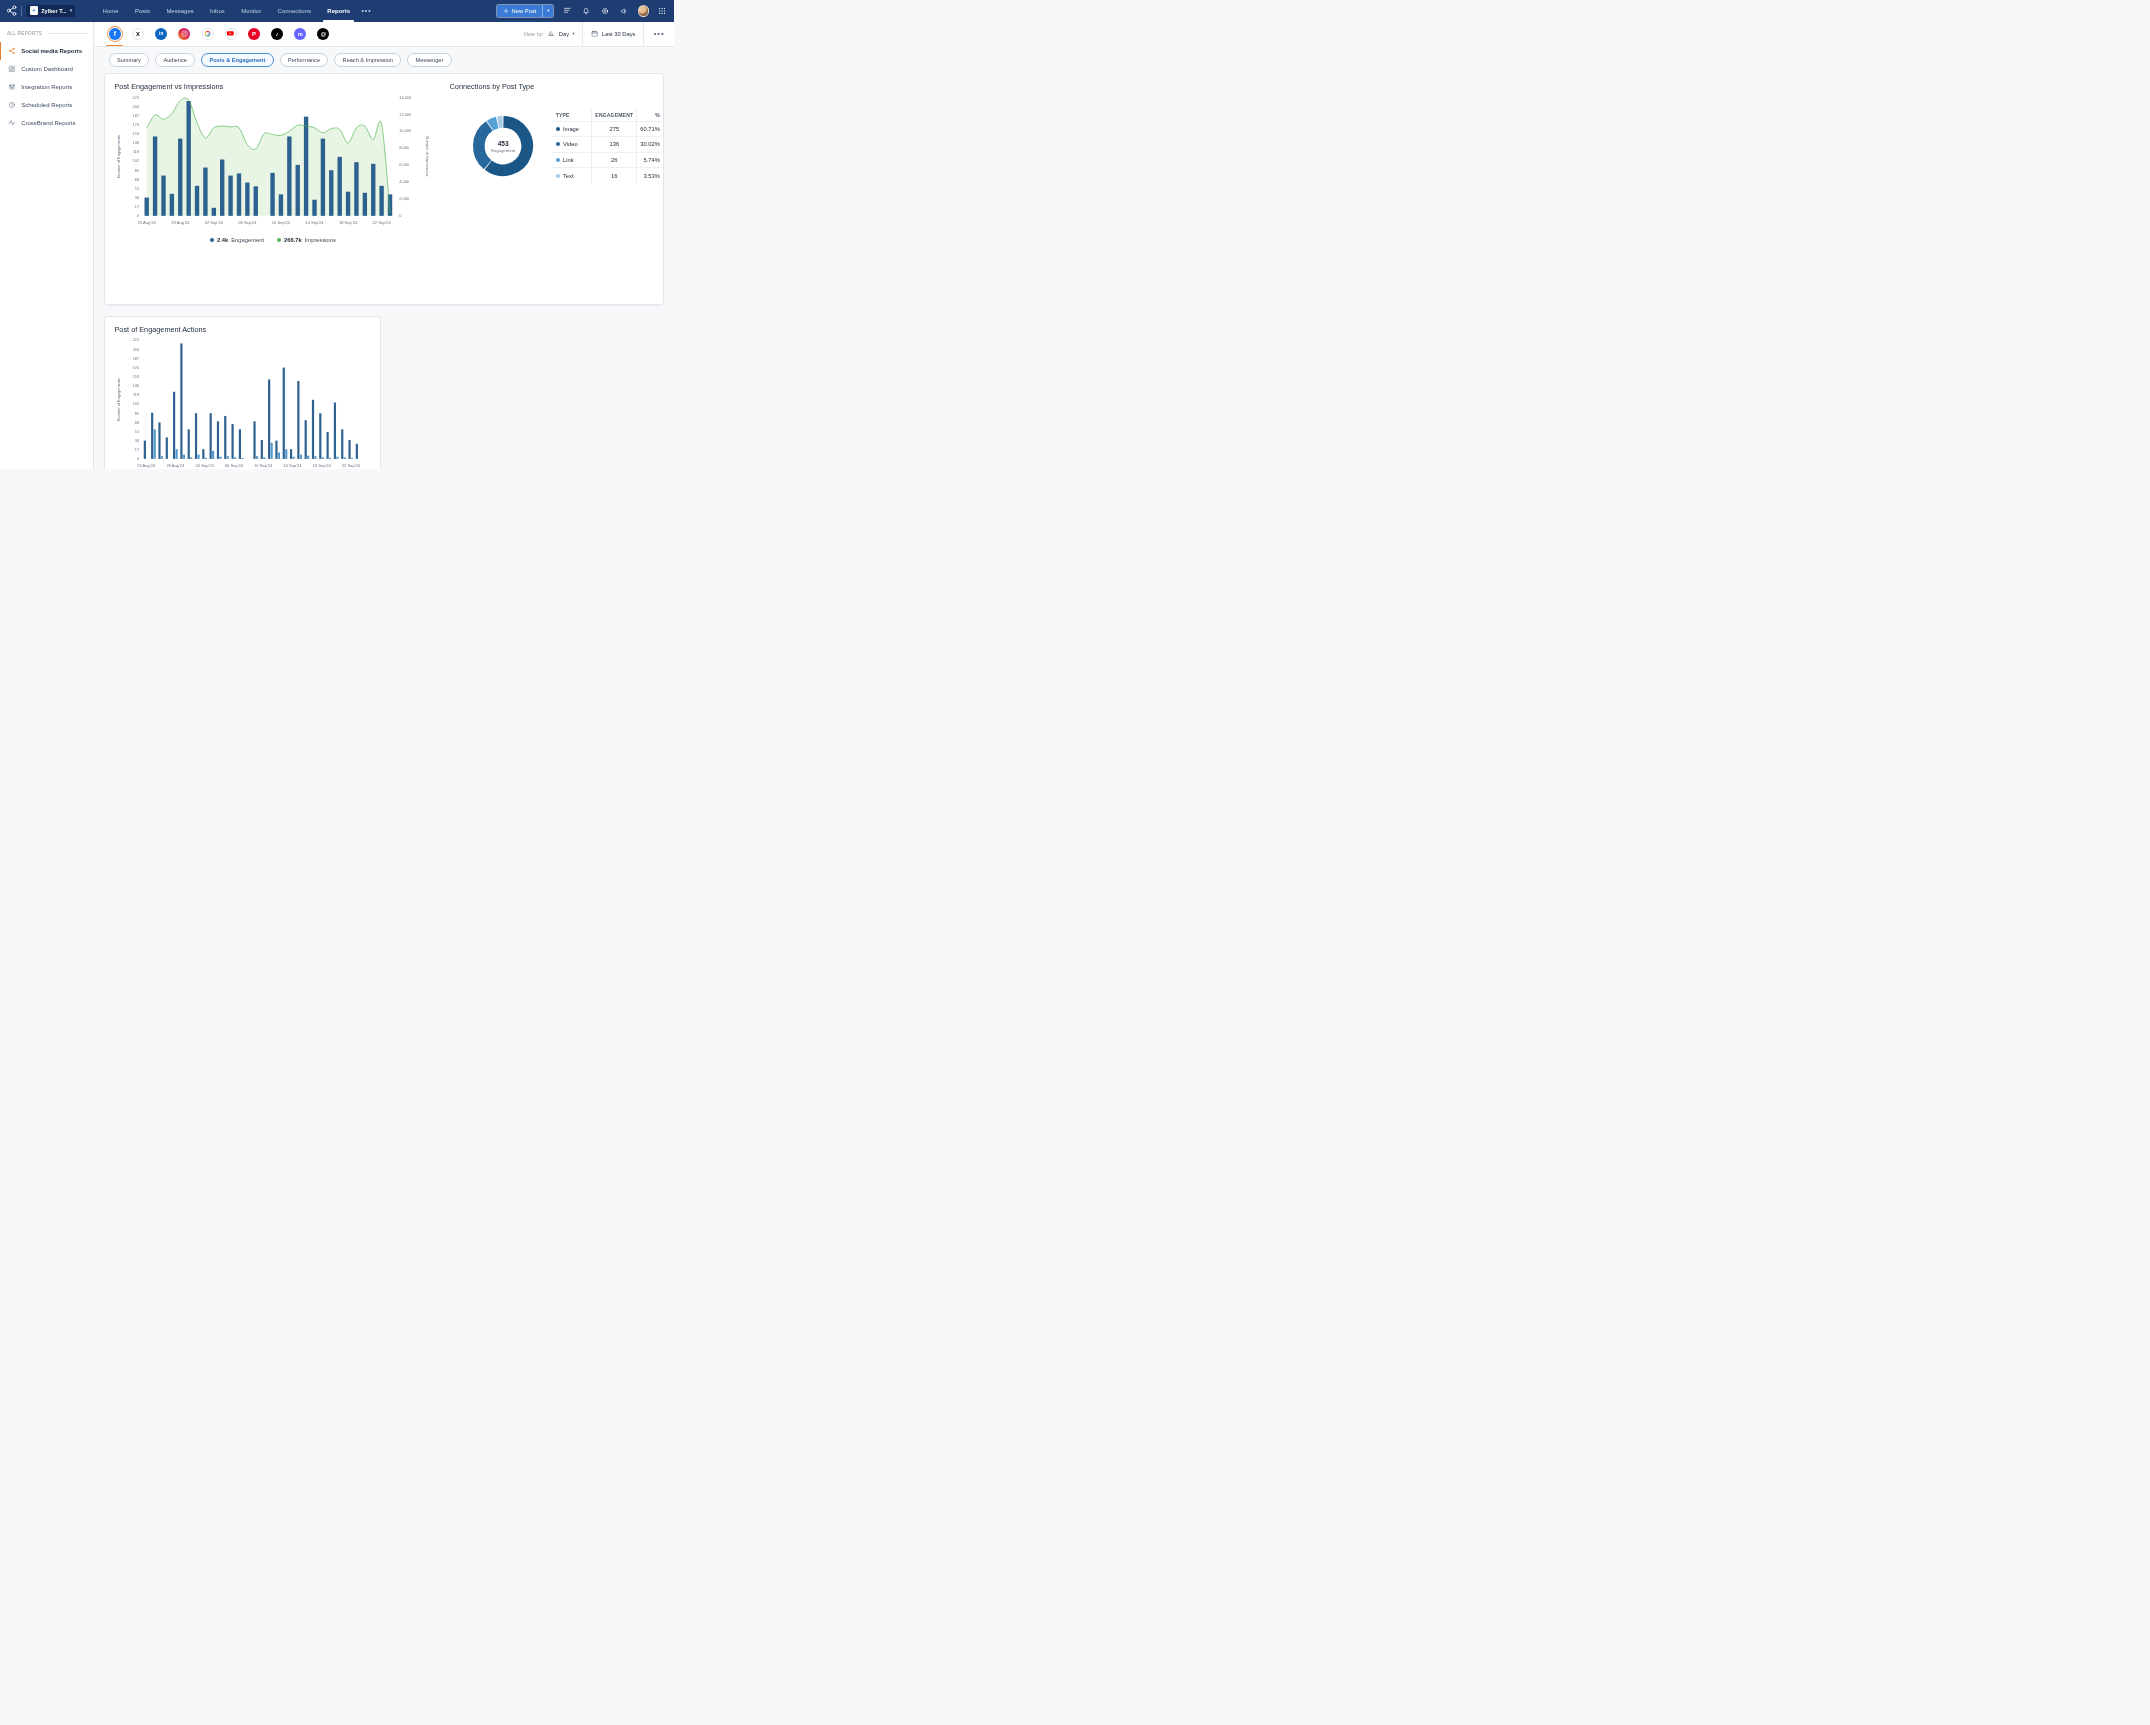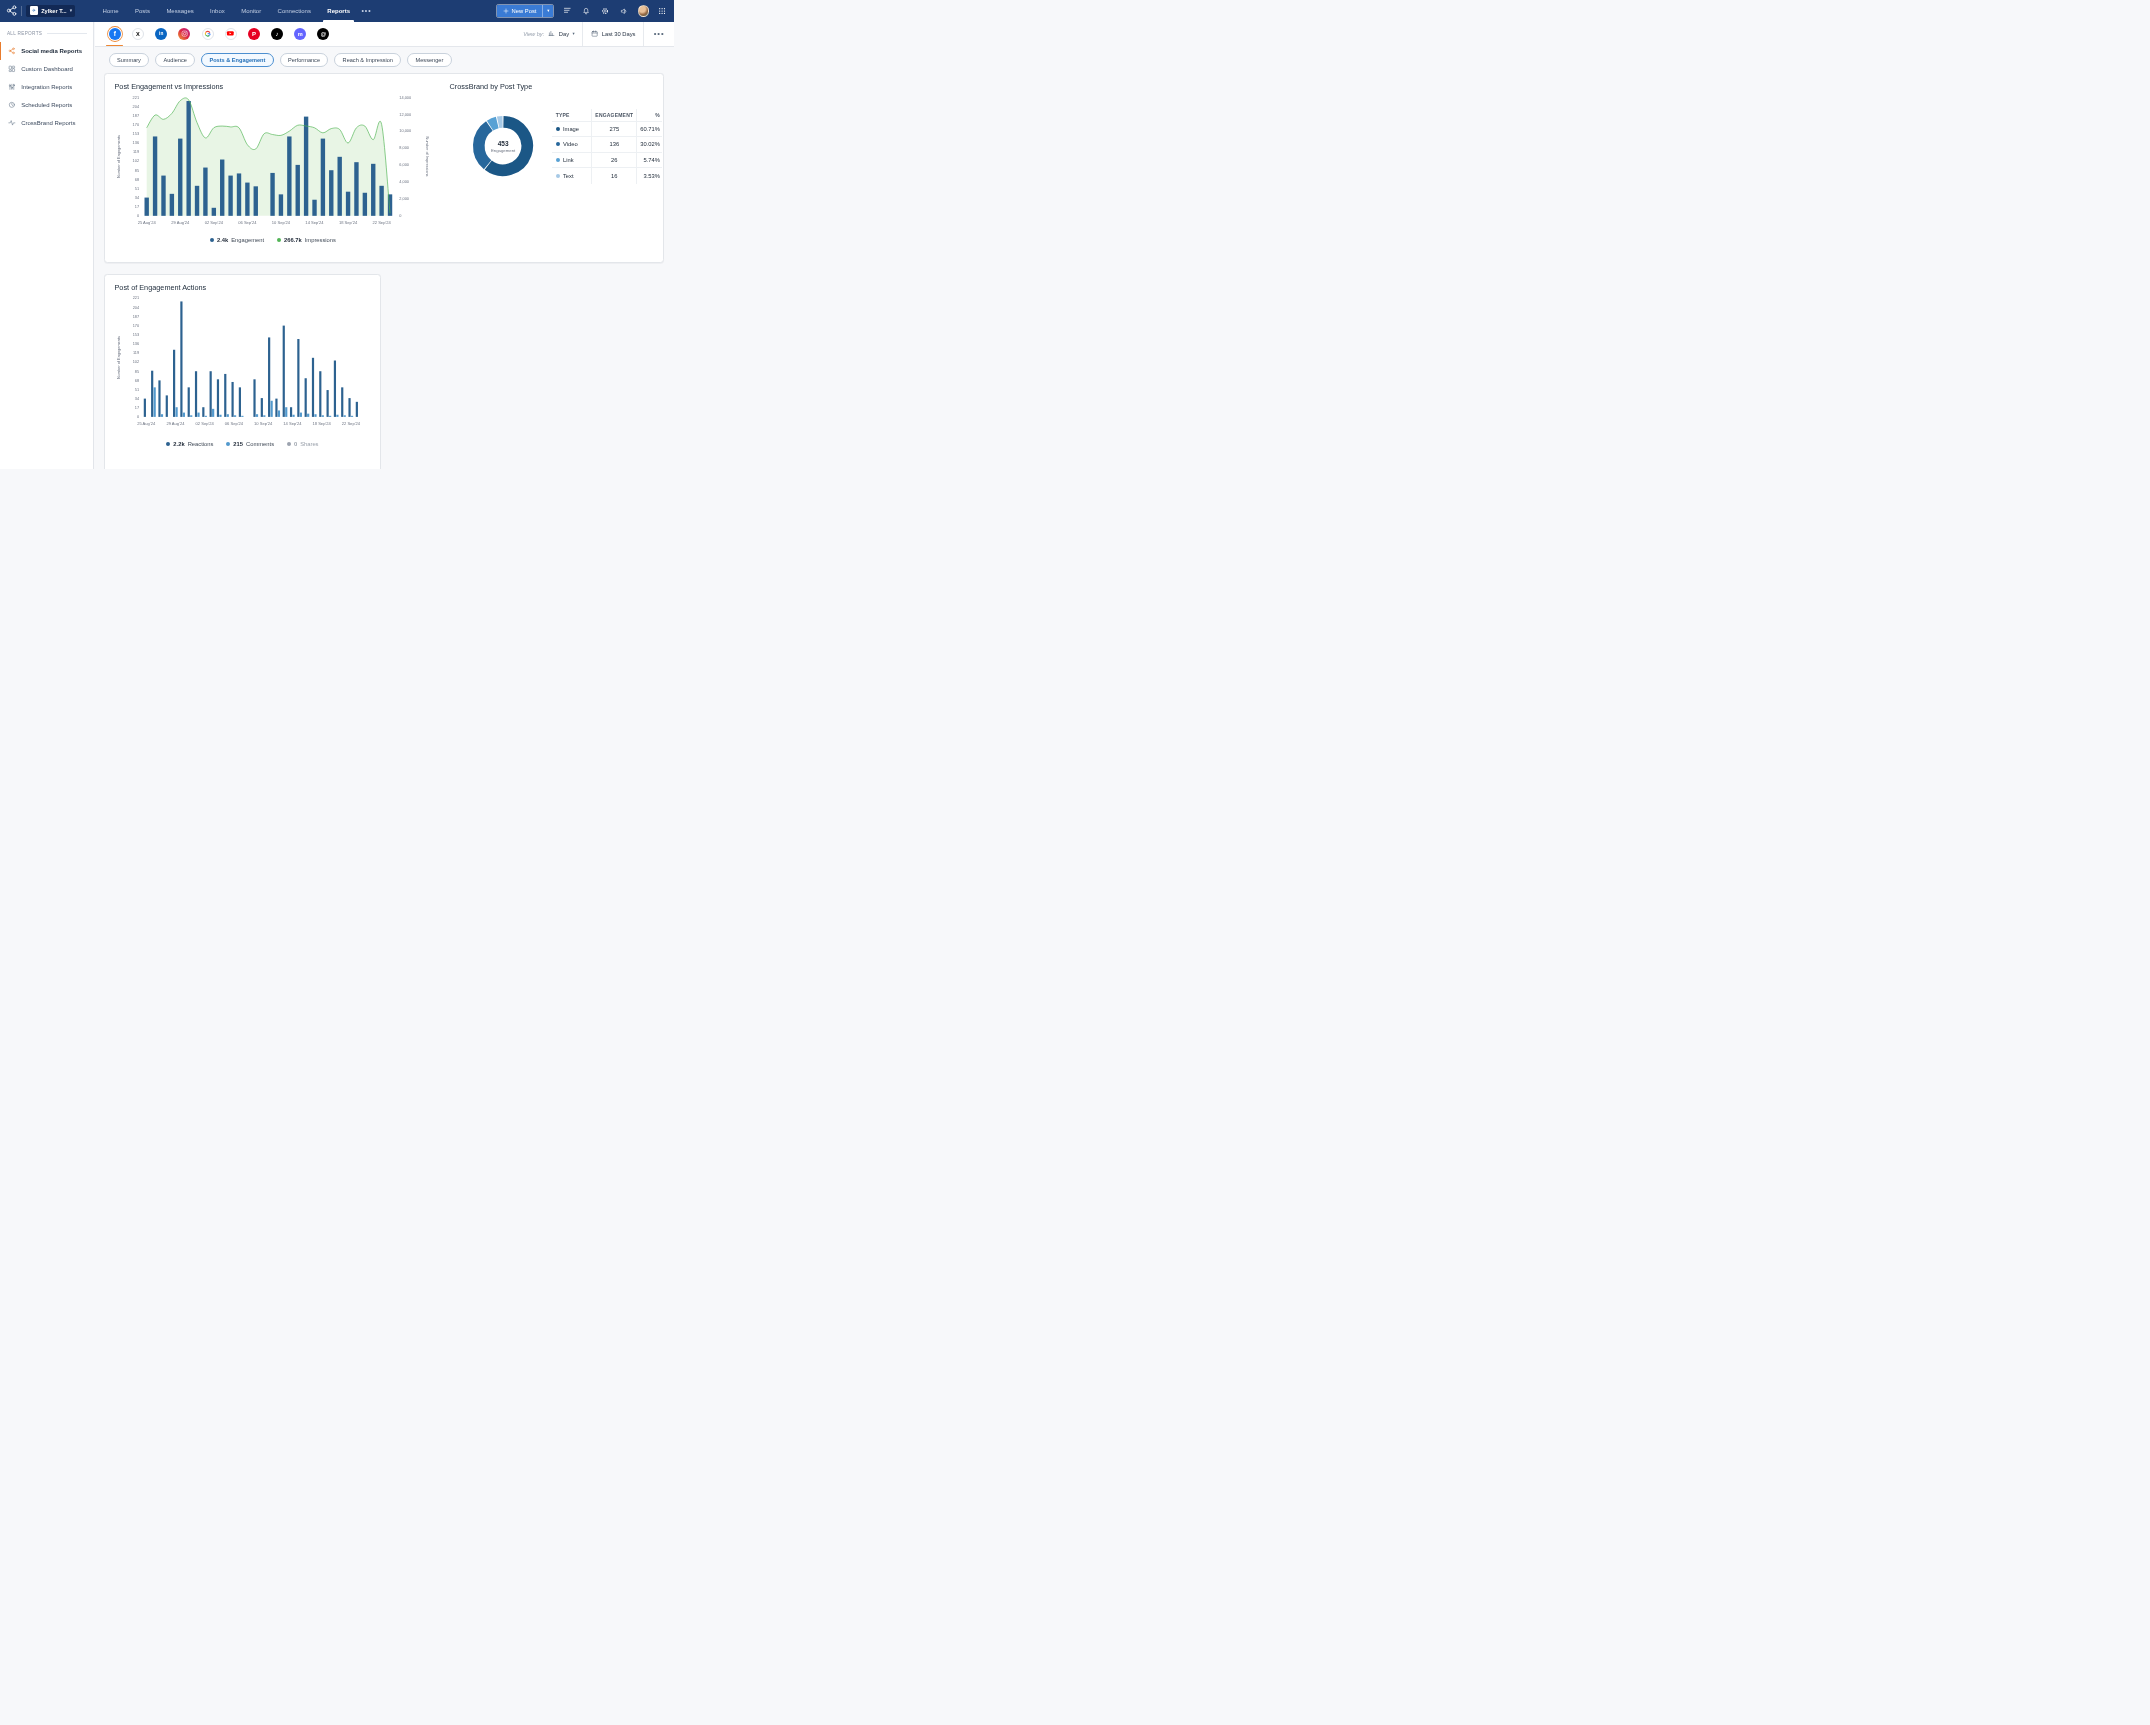--- a/index.html
+++ b/index.html
@@ -70,21 +70,21 @@
     color:#5b6b7d;font-size:7.7px;letter-spacing:0.9px;cursor:pointer}
 
   .content{flex:1;background:#f7f8fa;padding:5.2px 10px 0 9px;overflow:hidden}
   .pills{display:flex;gap:6px;margin:0.9px 0 6px 4.7px}
   .pill{background:#fff;border:0.4px solid #c9d2dc;border-radius:7.3px;padding:3px 7.3px;
     font-size:5.6px;color:#3a4656;cursor:pointer;white-space:nowrap}
   .pill.active{color:#2570b8;border:0.6px solid #4c8fd0;background:#f3f9ff;font-weight:600}
 
   .card{background:#fff;border:0.4px solid #e3e6ea;border-radius:3.4px;
     box-shadow:0 0.4px 0.9px rgba(16,24,40,.04)}
-  .card-a{display:flex;height:190px}
+  .card-a{display:flex;height:232px}
   .sec-left{width:336px;padding:8.6px 8.6px 6px 9.5px;display:flex;flex-direction:column}
   .vdiv{width:0.4px;background:#e8ebef;margin:7.7px 0}
   .sec-right{flex:1;padding:8.6px 9.5px}
   .card-title{font-size:7.3px;font-weight:500;color:#23303f}
   .legend{display:flex;justify-content:center;gap:13px;margin-top:1.7px}
   .leg-item{display:flex;align-items:center;gap:3px;font-size:5.8px;color:#404a57}
   .leg-item b{color:#1f2937}
   .leg-item.muted,.leg-item.muted b{color:#9aa1ab}
   .dot{width:3.9px;height:3.9px;border-radius:50%;display:inline-block;flex-shrink:0}
 
@@ -406,21 +406,21 @@
             </span>
             <span class="leg-item">
               <i class="dot" style="background: rgb(83, 181, 87);"></i>
               <b>266.7k</b>
               <span>Impressions</span>
             </span>
           </div>
         </div>
         <div class="vdiv"></div>
         <div class="sec-right">
-          <h2 class="card-title">CrossBrand by Post Type</h2>
+          <h2 class="card-title">Connections by Post Type</h2>
           <div class="donut-row">
             <div class="donut-wrap">
               <svg id="chart-donut" width="76" height="76" viewBox="0 0 176 176">
                   <path d="M88.98,32.01A56,56 0 1 1 53.88,132.40" fill="none" stroke="#1b5786" stroke-width="27"></path>
                   <path d="M52.35,131.18A56,56 0 0 1 56.38,41.78" fill="none" stroke="#27679c" stroke-width="27"></path>
                   <path d="M58.01,40.70A56,56 0 0 1 74.72,33.60" fill="none" stroke="#58a1d4" stroke-width="27"></path>
                   <path d="M76.63,33.17A56,56 0 0 1 87.02,32.01" fill="none" stroke="#a6c9e6" stroke-width="27"></path>
                 </svg>
               <div class="donut-center">
                 <b>453</b>

